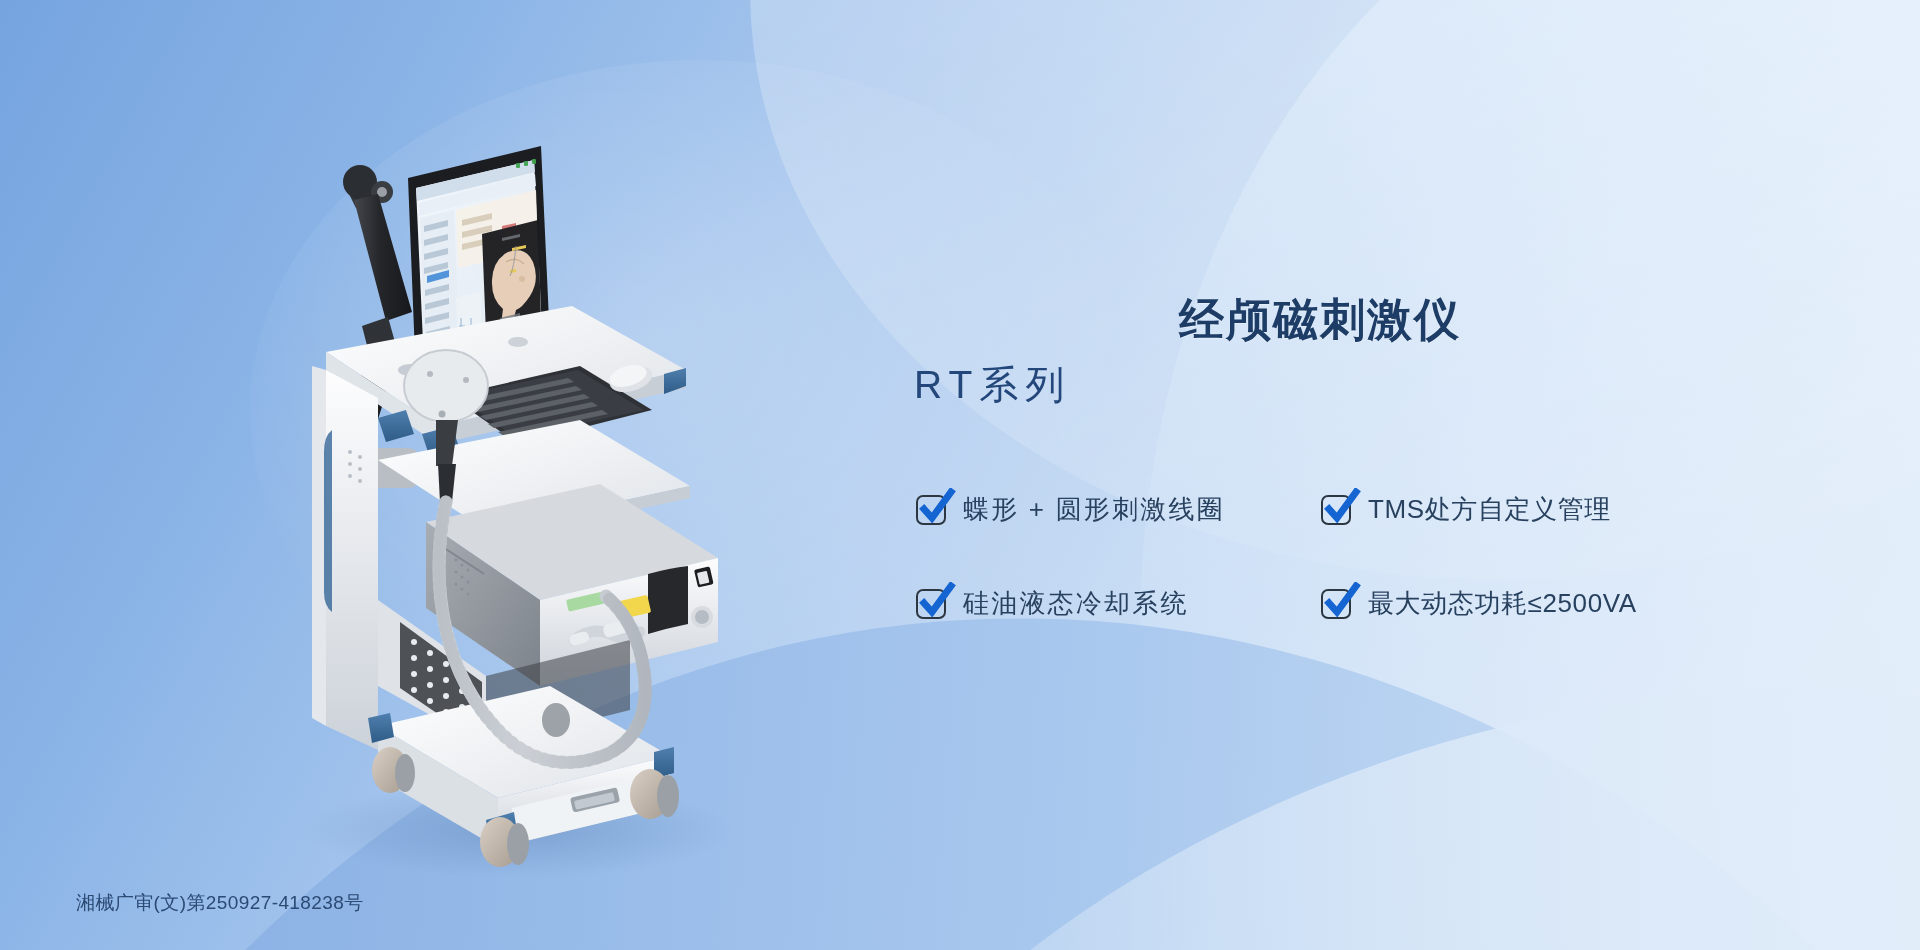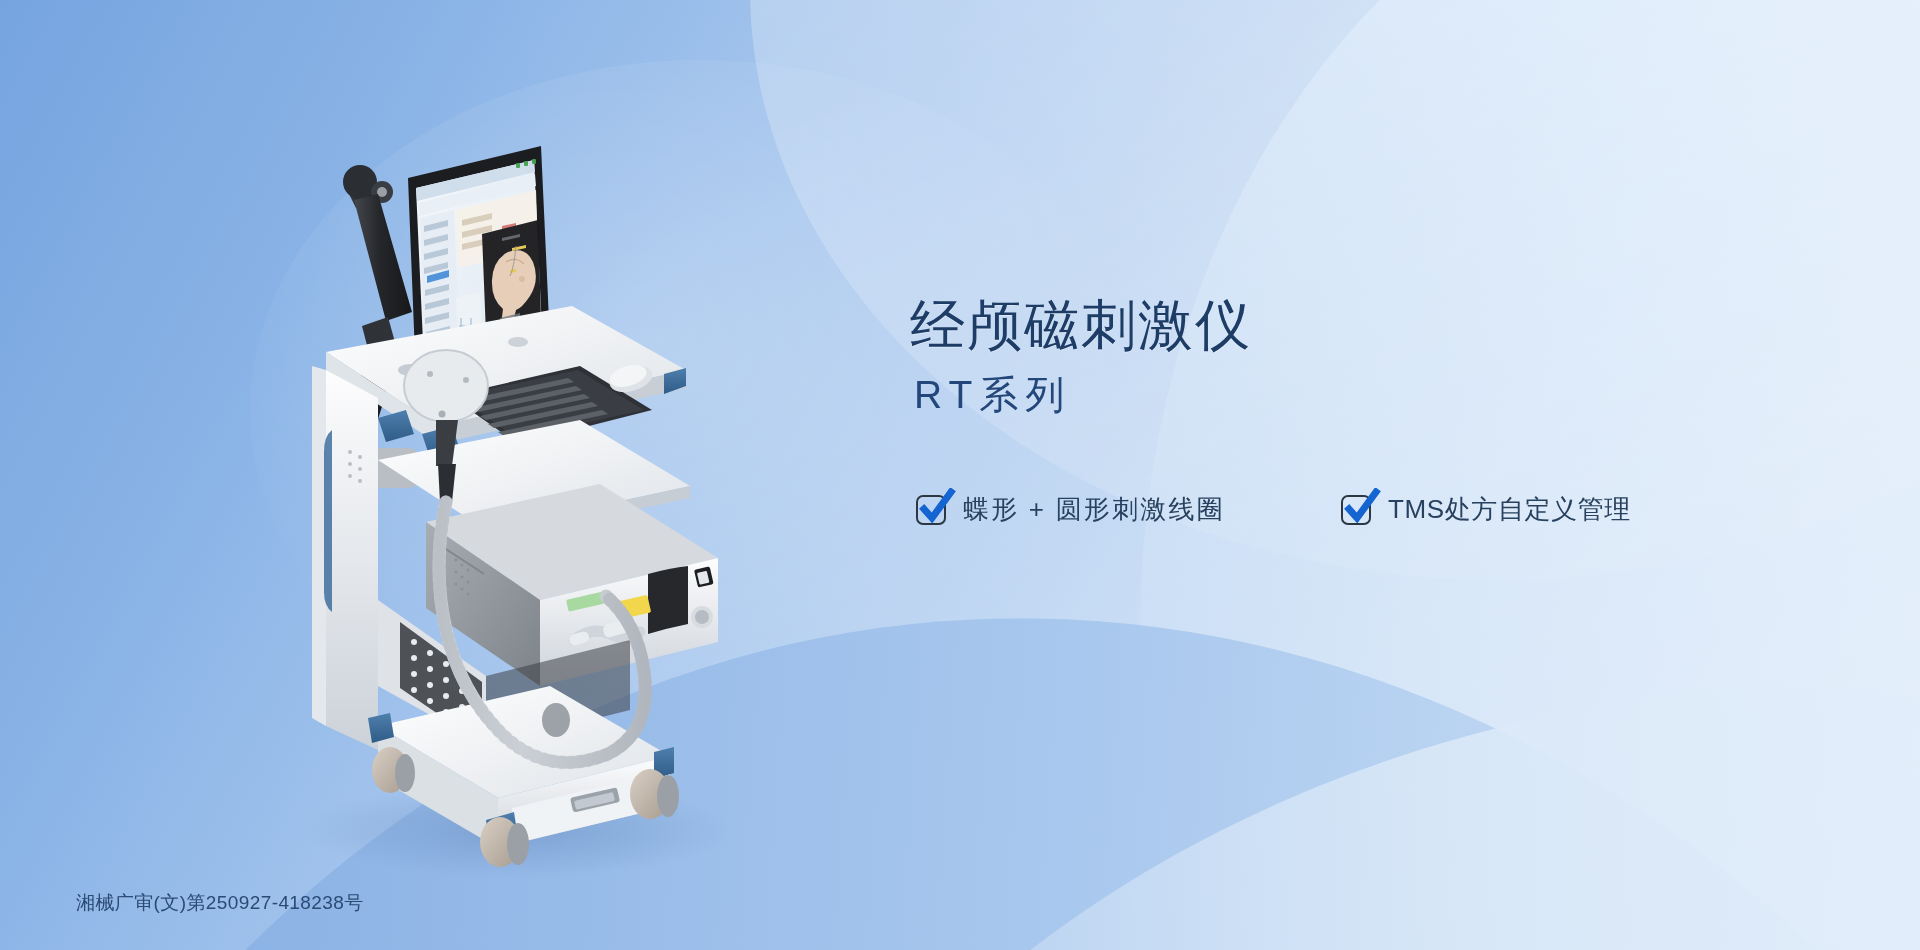--- a/index.html
+++ b/index.html
@@ -47,34 +47,35 @@
     width:900px;height:700px;left:250px;top:60px;border-radius:50%;
     background:radial-gradient(ellipse at 45% 40%,rgba(255,255,255,0.22),rgba(255,255,255,0) 68%);
   }
 
   
   #copy{
     position:absolute;left:910px;top:296px;width:820px;
   }
   #product-title{
     margin:0;
-    font-size:55px;line-height:1.06;
-    font-weight:400;letter-spacing:2px;
+    font-size:45px;line-height:1.06;
+    font-weight:700;letter-spacing:2px;
     color:#1d3c66;
     text-shadow:0 1px 0 rgba(255,255,255,0.35);
+    text-align:center;
   }
   #product-subtitle{
     margin:14px 0 0 4px;
     font-size:39px;letter-spacing:7px;font-weight:400;
     color:#23477a;
   }
   #features{
     position:absolute;left:916px;top:492px;width:800px;
     display:grid;grid-template-columns:405px 400px;
-    row-gap:59px;column-gap:0;gap:20px;
+    row-gap:59px;column-gap:0;
   }
   .feature{display:flex;align-items:center;gap:17px;}
   .check-box{
     position:relative;flex:0 0 auto;
     width:30px;height:30px;
     border:2.4px solid #2c3742;
     border-radius:7px;
     box-sizing:border-box;
     background:transparent;
   }
@@ -424,19 +425,35 @@
 
     <div class="feature">
       <span class="check-box">
         <svg class="tick" viewBox="0 0 40 40" xmlns="http://www.w3.org/2000/svg" aria-hidden="true">
           <path d="M7 21 L15 30 L34 4" fill="none" stroke="#1464d2" stroke-width="7" stroke-linecap="square" stroke-linejoin="miter"></path>
         </svg>
       </span>
       <span class="feature-label tight">TMS处方自定义管理</span>
     </div>
 
-
+    <div class="feature">
+      <span class="check-box">
+        <svg class="tick" viewBox="0 0 40 40" xmlns="http://www.w3.org/2000/svg" aria-hidden="true">
+          <path d="M7 21 L15 30 L34 4" fill="none" stroke="#1464d2" stroke-width="7" stroke-linecap="square" stroke-linejoin="miter"></path>
+        </svg>
+      </span>
+      <span class="feature-label">硅油液态冷却系统</span>
+    </div>
+
+    <div class="feature">
+      <span class="check-box">
+        <svg class="tick" viewBox="0 0 40 40" xmlns="http://www.w3.org/2000/svg" aria-hidden="true">
+          <path d="M7 21 L15 30 L34 4" fill="none" stroke="#1464d2" stroke-width="7" stroke-linecap="square" stroke-linejoin="miter"></path>
+        </svg>
+      </span>
+      <span class="feature-label tight">最大动态功耗≤2500VA</span>
+    </div>
 
   </div>
 
   <div id="reg-code">湘械广审(文)第250927-418238号</div>
 
 </div>
 
 </body></html>

